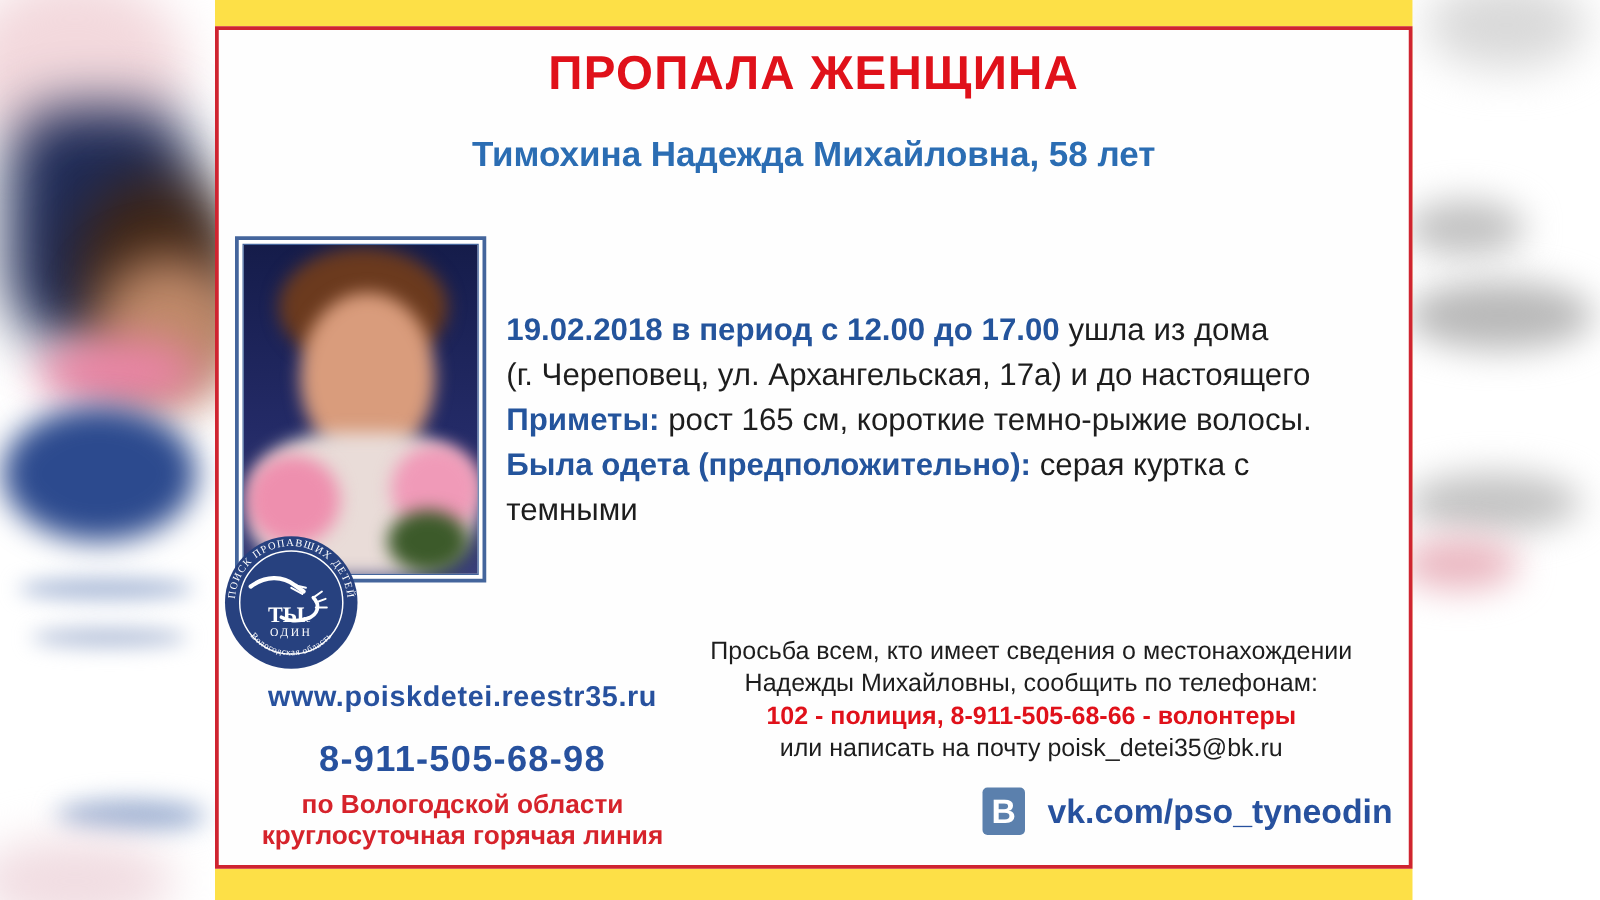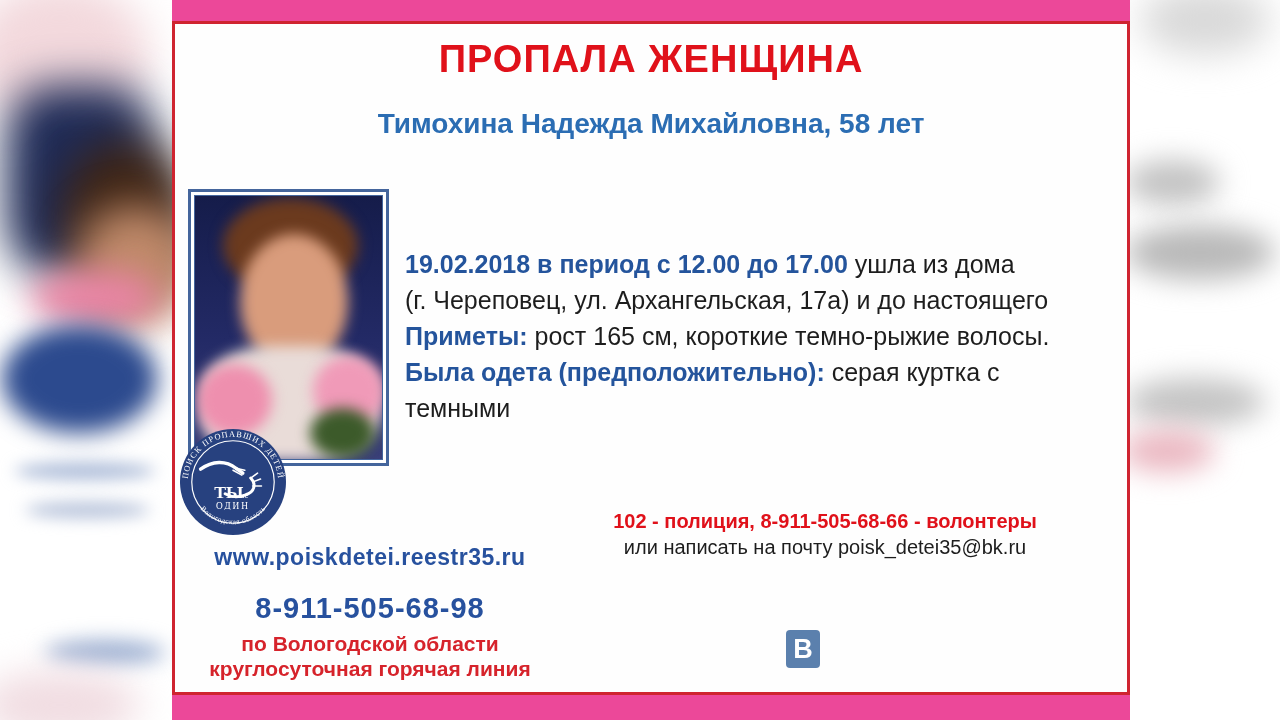--- a/index.html
+++ b/index.html
@@ -1,18 +1,18 @@
 <!DOCTYPE html>
 <html><head>
 <meta charset="utf-8">
 <style>
   * { margin:0; padding:0; box-sizing:border-box; }
   html,body { width:1280px; height:720px; overflow:hidden; background:#fff;
               font-family:"Liberation Sans", sans-serif; }
-  .stage { position:relative; width:1280px; height:720px; background:#ec4899; overflow:hidden;text-decoration:underline; }
+  .stage { position:relative; width:1280px; height:720px; background:#fde047; overflow:hidden;text-decoration:underline; }
 
   
   .band { position:absolute; top:0; height:720px; overflow:hidden; background:#fff; }
   .band-left  { left:0;  width:172px; }
   .band-right { right:0; width:150px; }
   .blob { position:absolute; border-radius:50%; }
 
   
   .poster { position:absolute; left:172px; top:21px; width:958px; height:674px;
             background:#fefefe; border:3px solid #cf2430; }
@@ -132,20 +132,23 @@
     <div class="contacts-left">
       <div class="website">www.poiskdetei.reestr35.ru</div>
       <div class="phone">8-911-505-68-98</div>
       <div class="hotline">
         <div>по Вологодской области</div>
         <div>круглосуточная горячая линия</div>
       </div>
     </div>
 
     <div class="contacts-right">
+      <div>Просьба всем, кто имеет сведения о местонахождении</div>
+      <div>Надежды Михайловны, сообщить по телефонам:</div>
       <div class="red">102 - полиция, 8-911-505-68-66 - волонтеры</div>
       <div>или написать на почту poisk_detei35@bk.ru</div>
     </div>
 
     <div class="vk-icon">В</div>
+    <div class="vk-text">vk.com/pso_tyneodin</div>
 
   </div>
 </div>
 
 </body></html>

